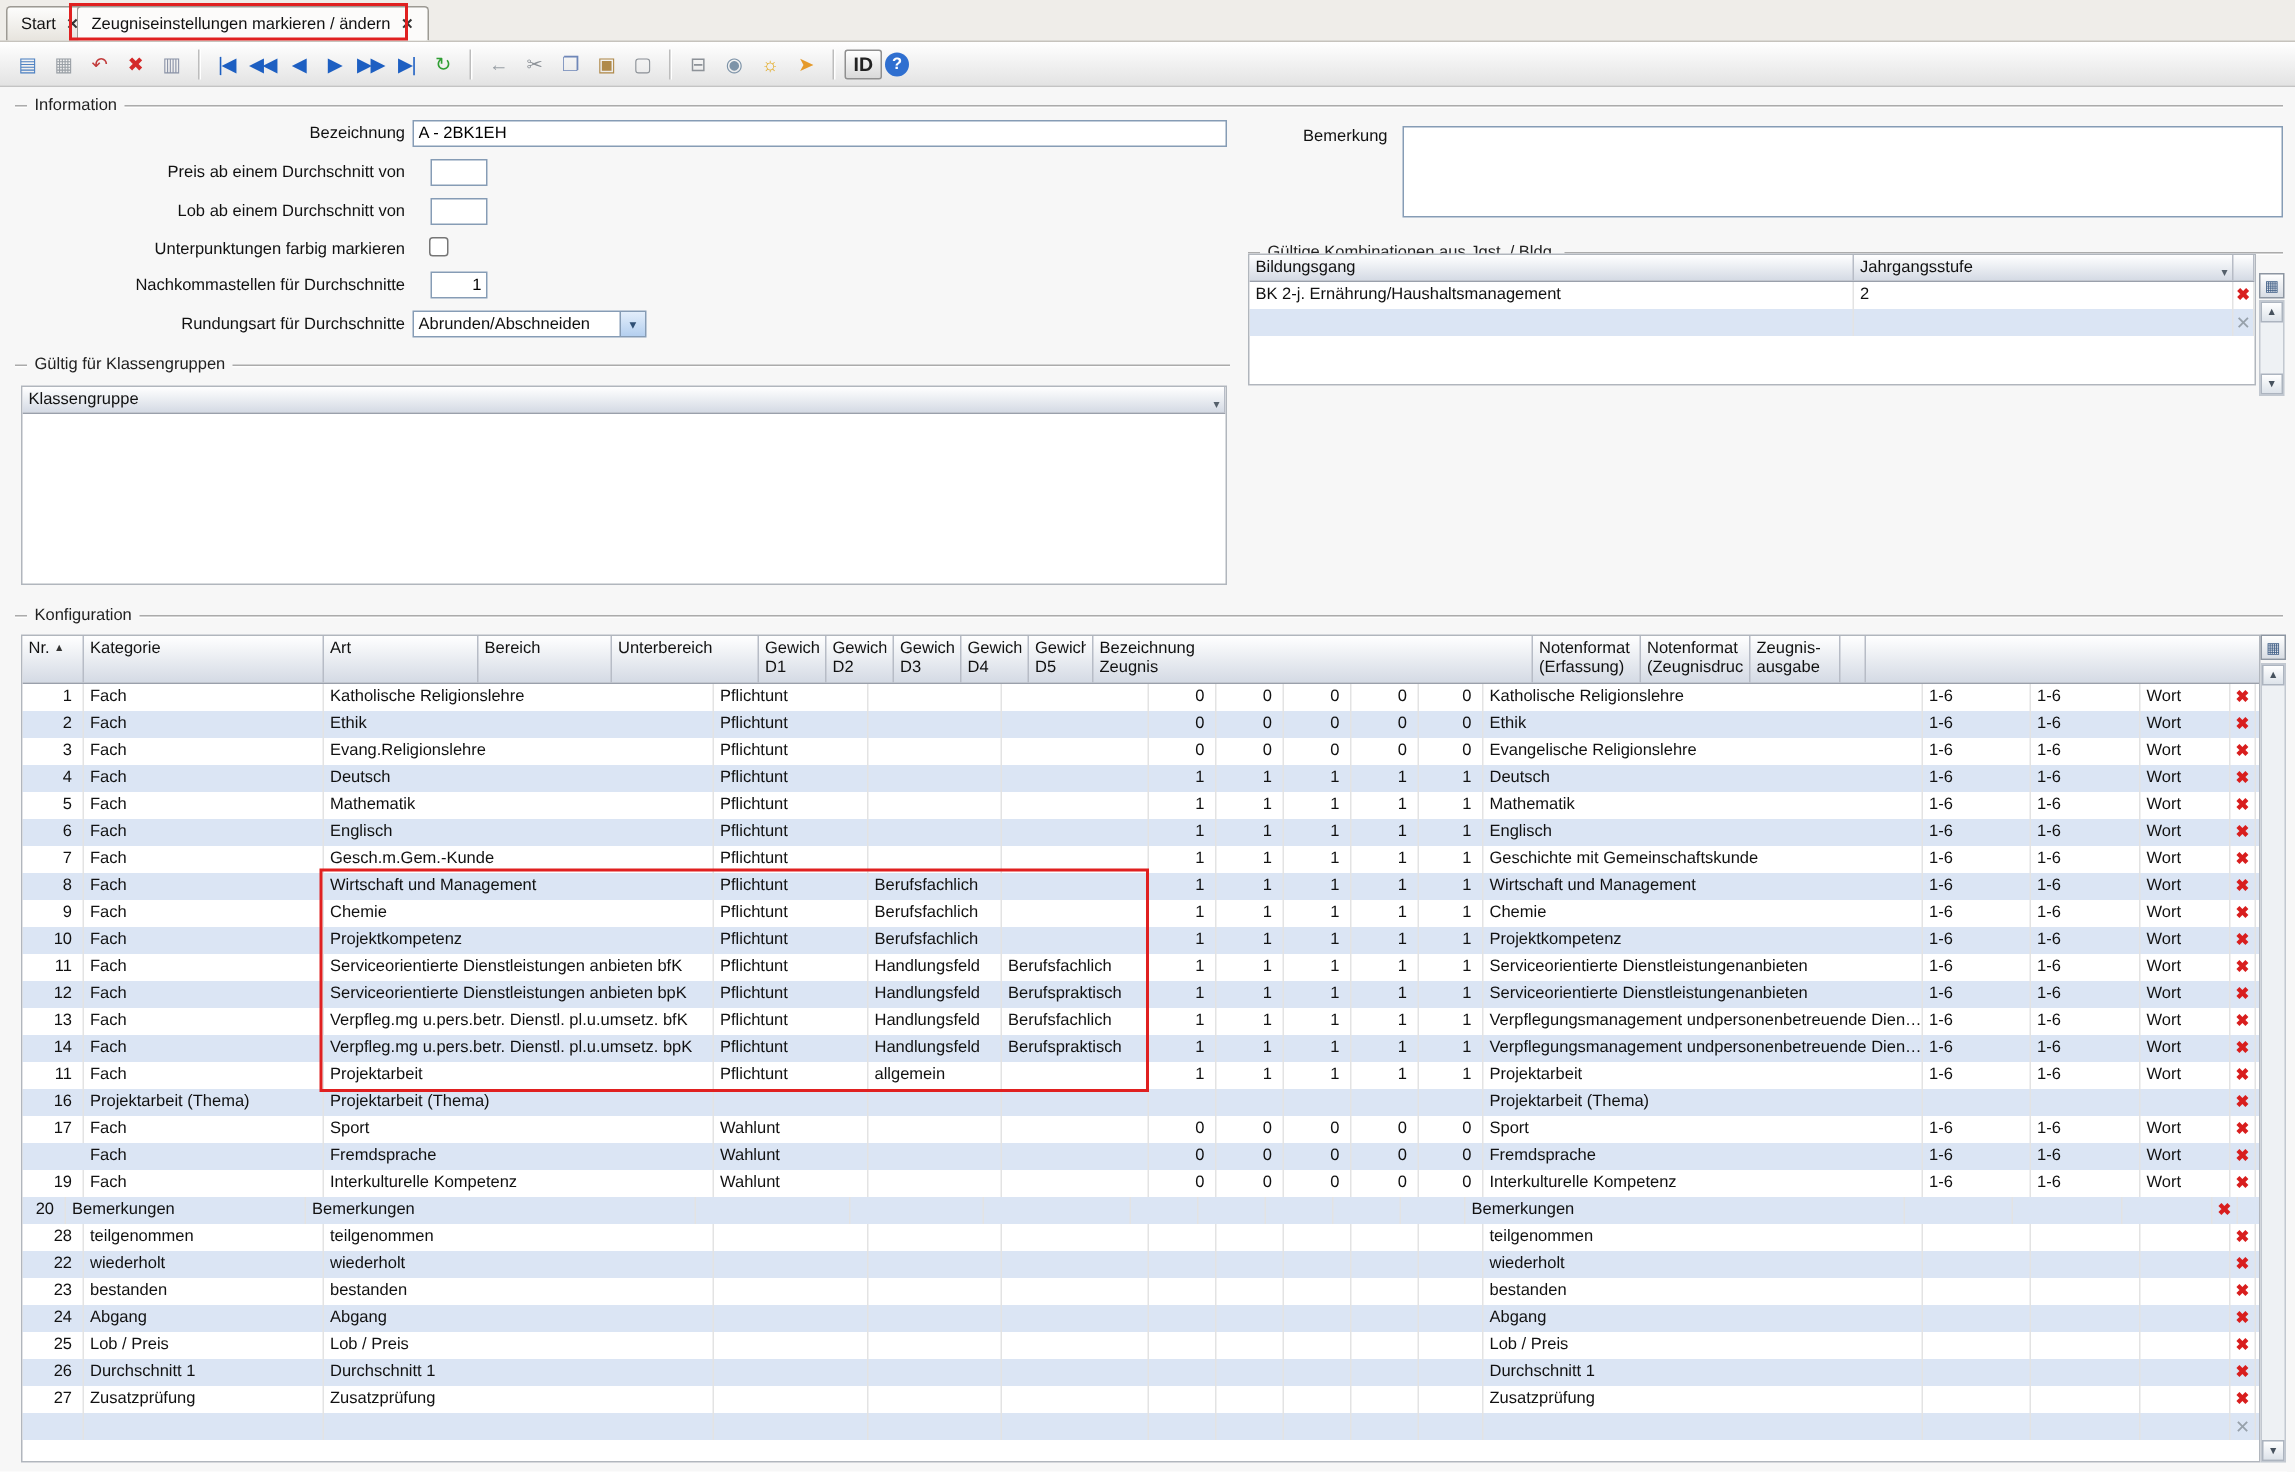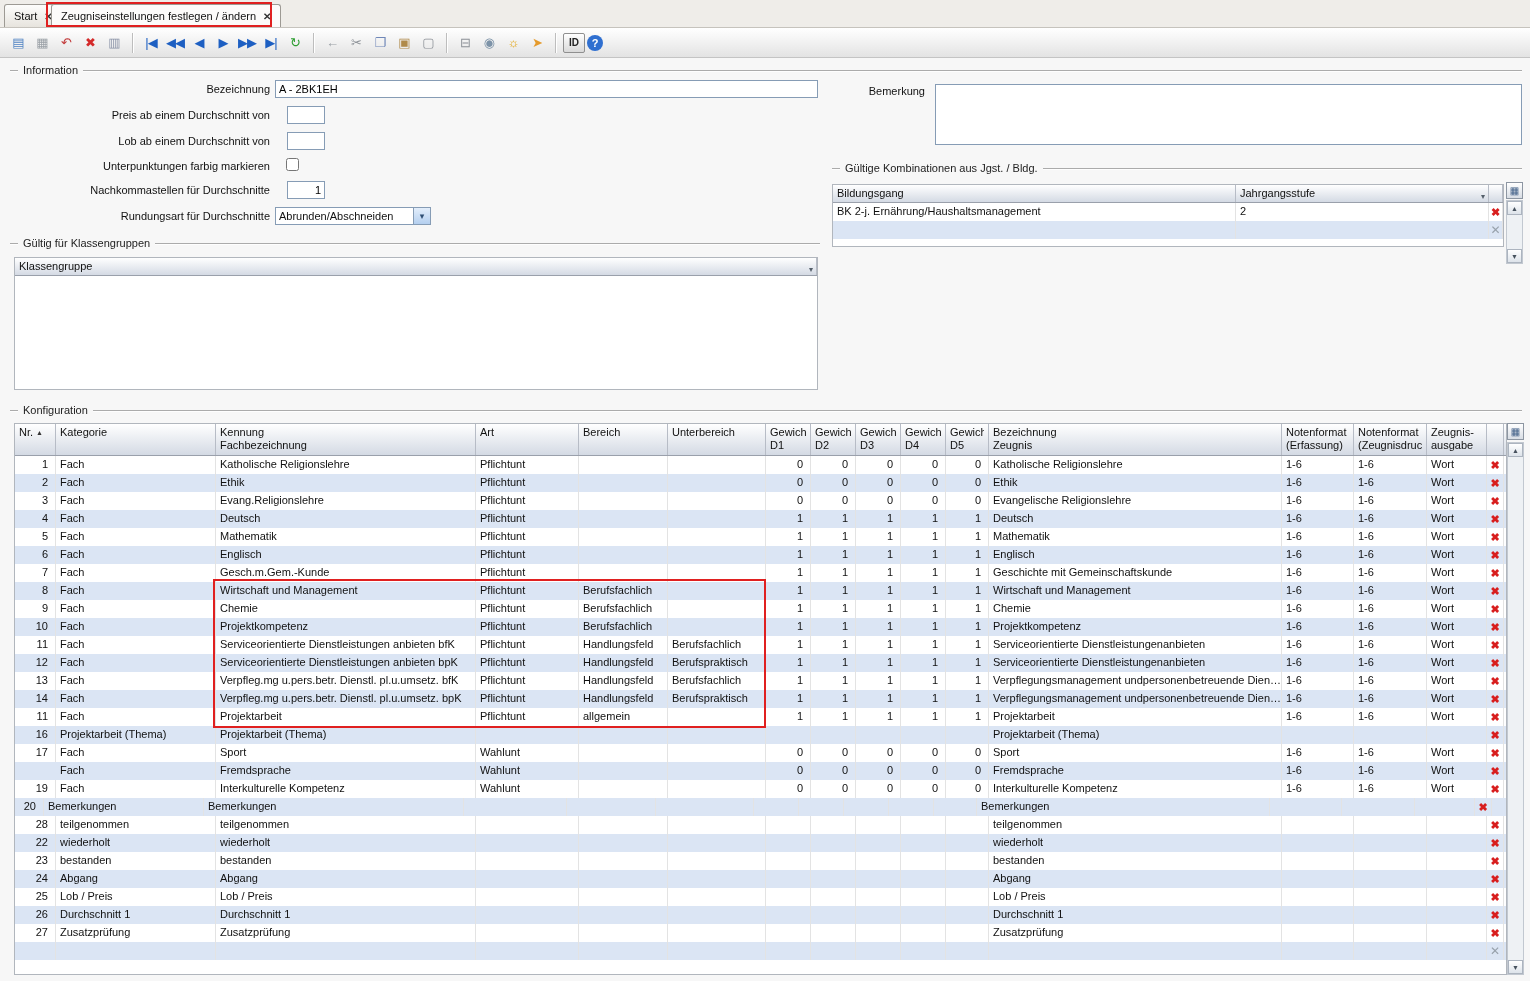--- a/index.html
+++ b/index.html
@@ -17,21 +17,21 @@
     border:1px solid #9d9a94; border-bottom:none; border-radius:3px 3px 0 0; }
   .tab.active { background:#fcfbfa; }
   .tab .close { color:#333; font-size:10px; font-weight:bold; }
   
   .toolbar { position:absolute; left:0; top:28px; width:100%; height:30px;
     background:linear-gradient(#ffffff,#e3e3e3); border-bottom:1px solid #c4c4c4;
     display:flex; align-items:center; padding:0 6px; }
   .tb-btn { min-width:22px; height:22px; margin:0 1px; display:inline-flex; align-items:center;
     justify-content:center; font-size:13px; letter-spacing:-1px; border-radius:2px; cursor:default; }
   .tb-text { border:1px solid #8f8f8f; background:linear-gradient(#ffffff,#d9d9d9);
-    font-weight:bold; font-size:10px; padding:0 5px; letter-spacing:0; color:#222; height:20px; }
+    font-weight:bold; font-size:13px; padding:0 5px; letter-spacing:0; color:#222; height:20px; }
   .tb-circle { background:#2f6fd0; color:#fff; border-radius:50%; width:16px; height:16px;
     min-width:16px; font-size:11px; font-weight:bold; letter-spacing:0; }
   .tb-sep { width:1px; height:20px; background:#bdbdbd; margin:0 6px; box-shadow:1px 0 0 #ffffff; }
   
   .tsep { position:absolute; height:0; border-top:1px solid #ababab; box-shadow:0 1px 0 rgba(255,255,255,.85); }
   .tsep > span { position:absolute; left:8px; top:-7px; background:#f7f7f7; padding:0 5px; color:#222; }
   
   .flabel { position:absolute; text-align:right; color:#111; line-height:13px; }
   .tinput { position:absolute; height:18px; border:1px solid #869cb5; background:#fff;
     font:inherit; padding:0 3px; }
@@ -75,21 +75,21 @@
 </style>
 </head>
 <body>
 
 <div class="tabbar">
   <div class="tab" style="left:4px">
     <span>Start</span>
     <span class="close">✕</span>
   </div>
   <div class="tab active" style="left:51px">
-    <span>Zeugniseinstellungen festlegen / ändern</span>
+    <span>Zeugniseinstellungen markieren / ändern</span>
     <span class="close">✕</span>
   </div>
 </div>
 
 <div class="toolbar" id="toolbar">
     <span class="tb-btn" style="color: rgb(79, 130, 194);">▤</span>
     <span class="tb-btn" style="color: rgb(154, 160, 166);">▦</span>
     <span class="tb-btn" style="color: rgb(194, 59, 59);">↶</span>
     <span class="tb-btn" style="color: rgb(212, 42, 42);">✖</span>
     <span class="tb-btn" style="color: rgb(140, 148, 168);">▥</span>
@@ -147,21 +147,21 @@
 
 <div class="flabel" style="left:10px;top:210px;width:260px">Rundungsart für Durchschnitte</div>
 <div class="combo" style="left:275px;top:207px;width:156px">
   <span class="ctext">Abrunden/Abschneiden</span>
   <span class="cbtn">▾</span>
 </div>
 
 <div class="flabel" style="left:815px;top:85px;width:110px">Bemerkung</div>
 <textarea class="tarea" style="left: 935px; top: 84px; width: 587px; height: 61px;"></textarea>
 
-<div class="grid" id="komb-grid" style="left:832px;top:184px;width:672px;height:63px">
+<div class="grid" id="komb-grid" style="left:832px;top:169px;width:672px;height:88px">
     <div class="hrow">
       <div class="hcell" style="width: 403px;">
         <div class="hl"><span>Bildungsgang</span></div>
       </div>
       <div class="hcell" style="width: 253px;">
         <div class="hl"><span>Jahrgangsstufe</span></div>
         <span class="hdd">▾</span>
       </div>
       <div class="hcell" style="width: 14px;"></div>
     </div>
@@ -200,24 +200,20 @@
 <div class="grid" id="konf-grid" style="left:14px;top:423px;width:1493px;height:552px">
     <div class="hrow tall">
       <div class="hcell" style="width: 41px;">
         <div class="hl"><span>Nr.</span><span class="sort">▲</span></div>
         <div class="hl">&nbsp;</div>
       </div>
       <div class="hcell" style="width: 160px;">
         <div class="hl"><span>Kategorie</span></div>
         <div class="hl">&nbsp;</div>
       </div>
-      <div class="hcell" style="width: 260px;">
-        <div class="hl"><span>Kennung</span></div>
-        <div class="hl">Fachbezeichnung</div>
-      </div>
       <div class="hcell" style="width: 103px;">
         <div class="hl"><span>Art</span></div>
         <div class="hl">&nbsp;</div>
       </div>
       <div class="hcell" style="width: 89px;">
         <div class="hl"><span>Bereich</span></div>
         <div class="hl">&nbsp;</div>
       </div>
       <div class="hcell" style="width: 98px;">
         <div class="hl"><span>Unterbereich</span></div>

